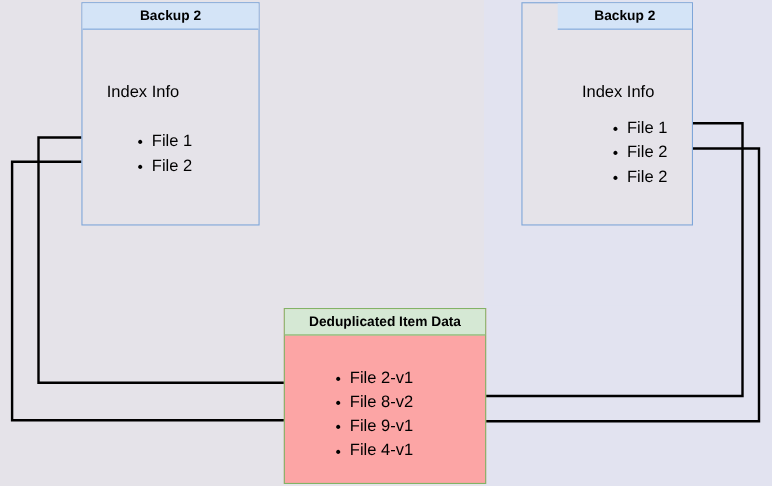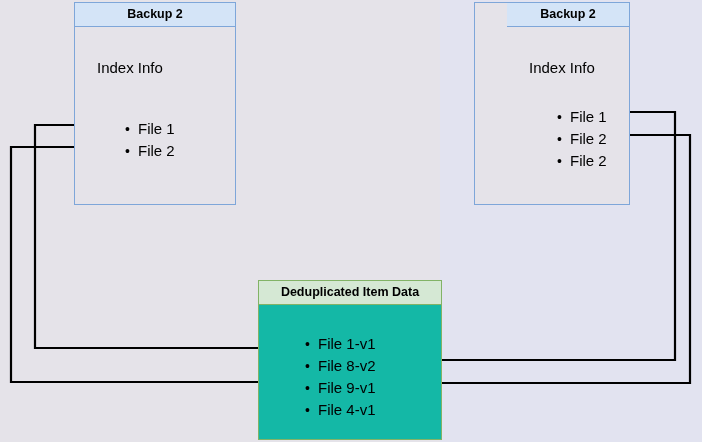--- a/index.html
+++ b/index.html
@@ -45,36 +45,37 @@
     line-height: 23px;
     text-align: center;
     font-size: 12.5px;
     font-weight: bold;
     color: #000;
     background: #d4e4f7;
     border-bottom: 1px solid #7ea6d9;
   }
   .node.green {
     border-color: #82b366;
-    background: #14b8a6;
+    background: #fca5a5;
   }
   .node.green .node-header {
     background: #d5e8d4;
     border-bottom-color: #82b366;
   }
   .node-body {
     position: relative;
     height: calc(100% - 24px);
   }
 
   .caption {
     position: absolute;
     font-size: 15px;
     color: #000;
     white-space: nowrap;
+    margin-top: 16px;
   }
 
   ul.items {
     list-style: none;
     margin: 0;
     padding: 0;
     position: absolute;
   }
   ul.items li {
     font-size: 15px;
@@ -149,19 +150,19 @@
       <li>File 2</li>
       <li>File 2</li>
     </ul>
   </div>
 </div>
 
 <div class="node green" id="dedup">
   <div class="node-header">Deduplicated Item Data</div>
   <div class="node-body">
     <ul class="items">
-      <li>File 1-v1</li>
+      <li>File 2-v1</li>
       <li>File 8-v2</li>
       <li>File 9-v1</li>
       <li>File 4-v1</li>
     </ul>
   </div>
 </div>
 
 </body></html>

